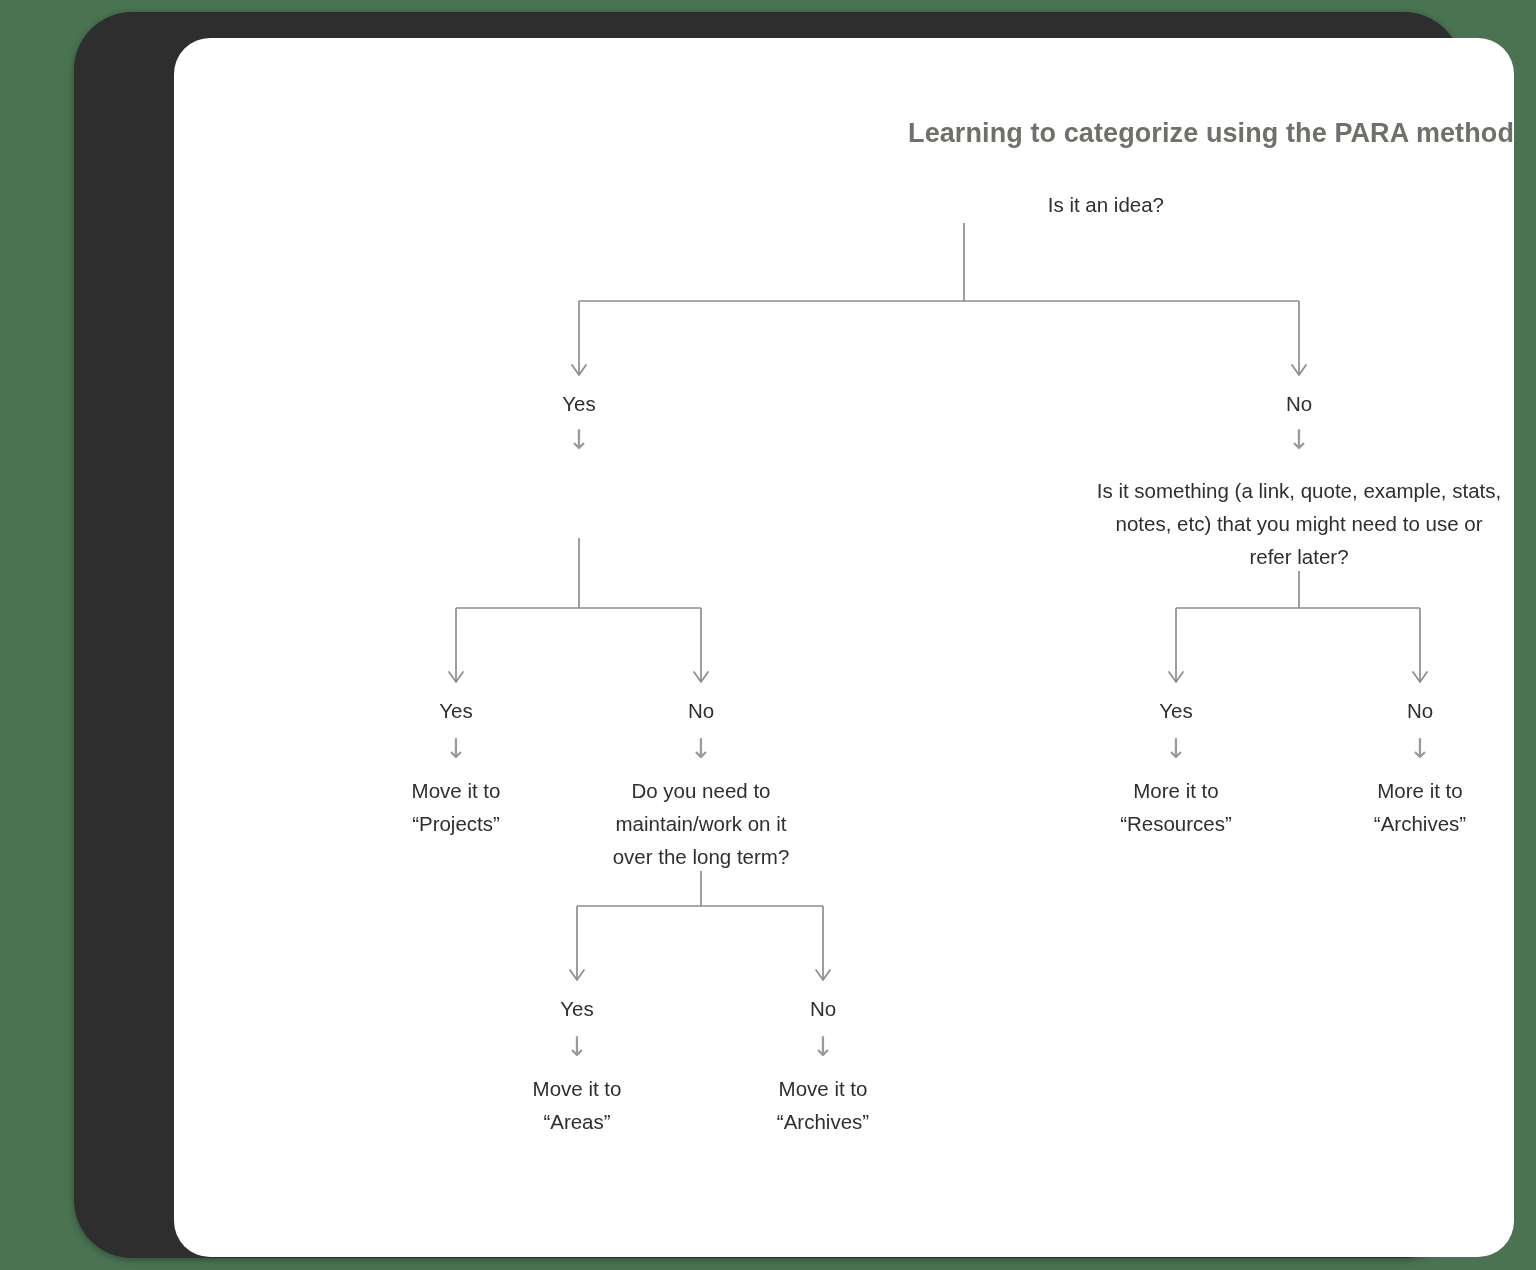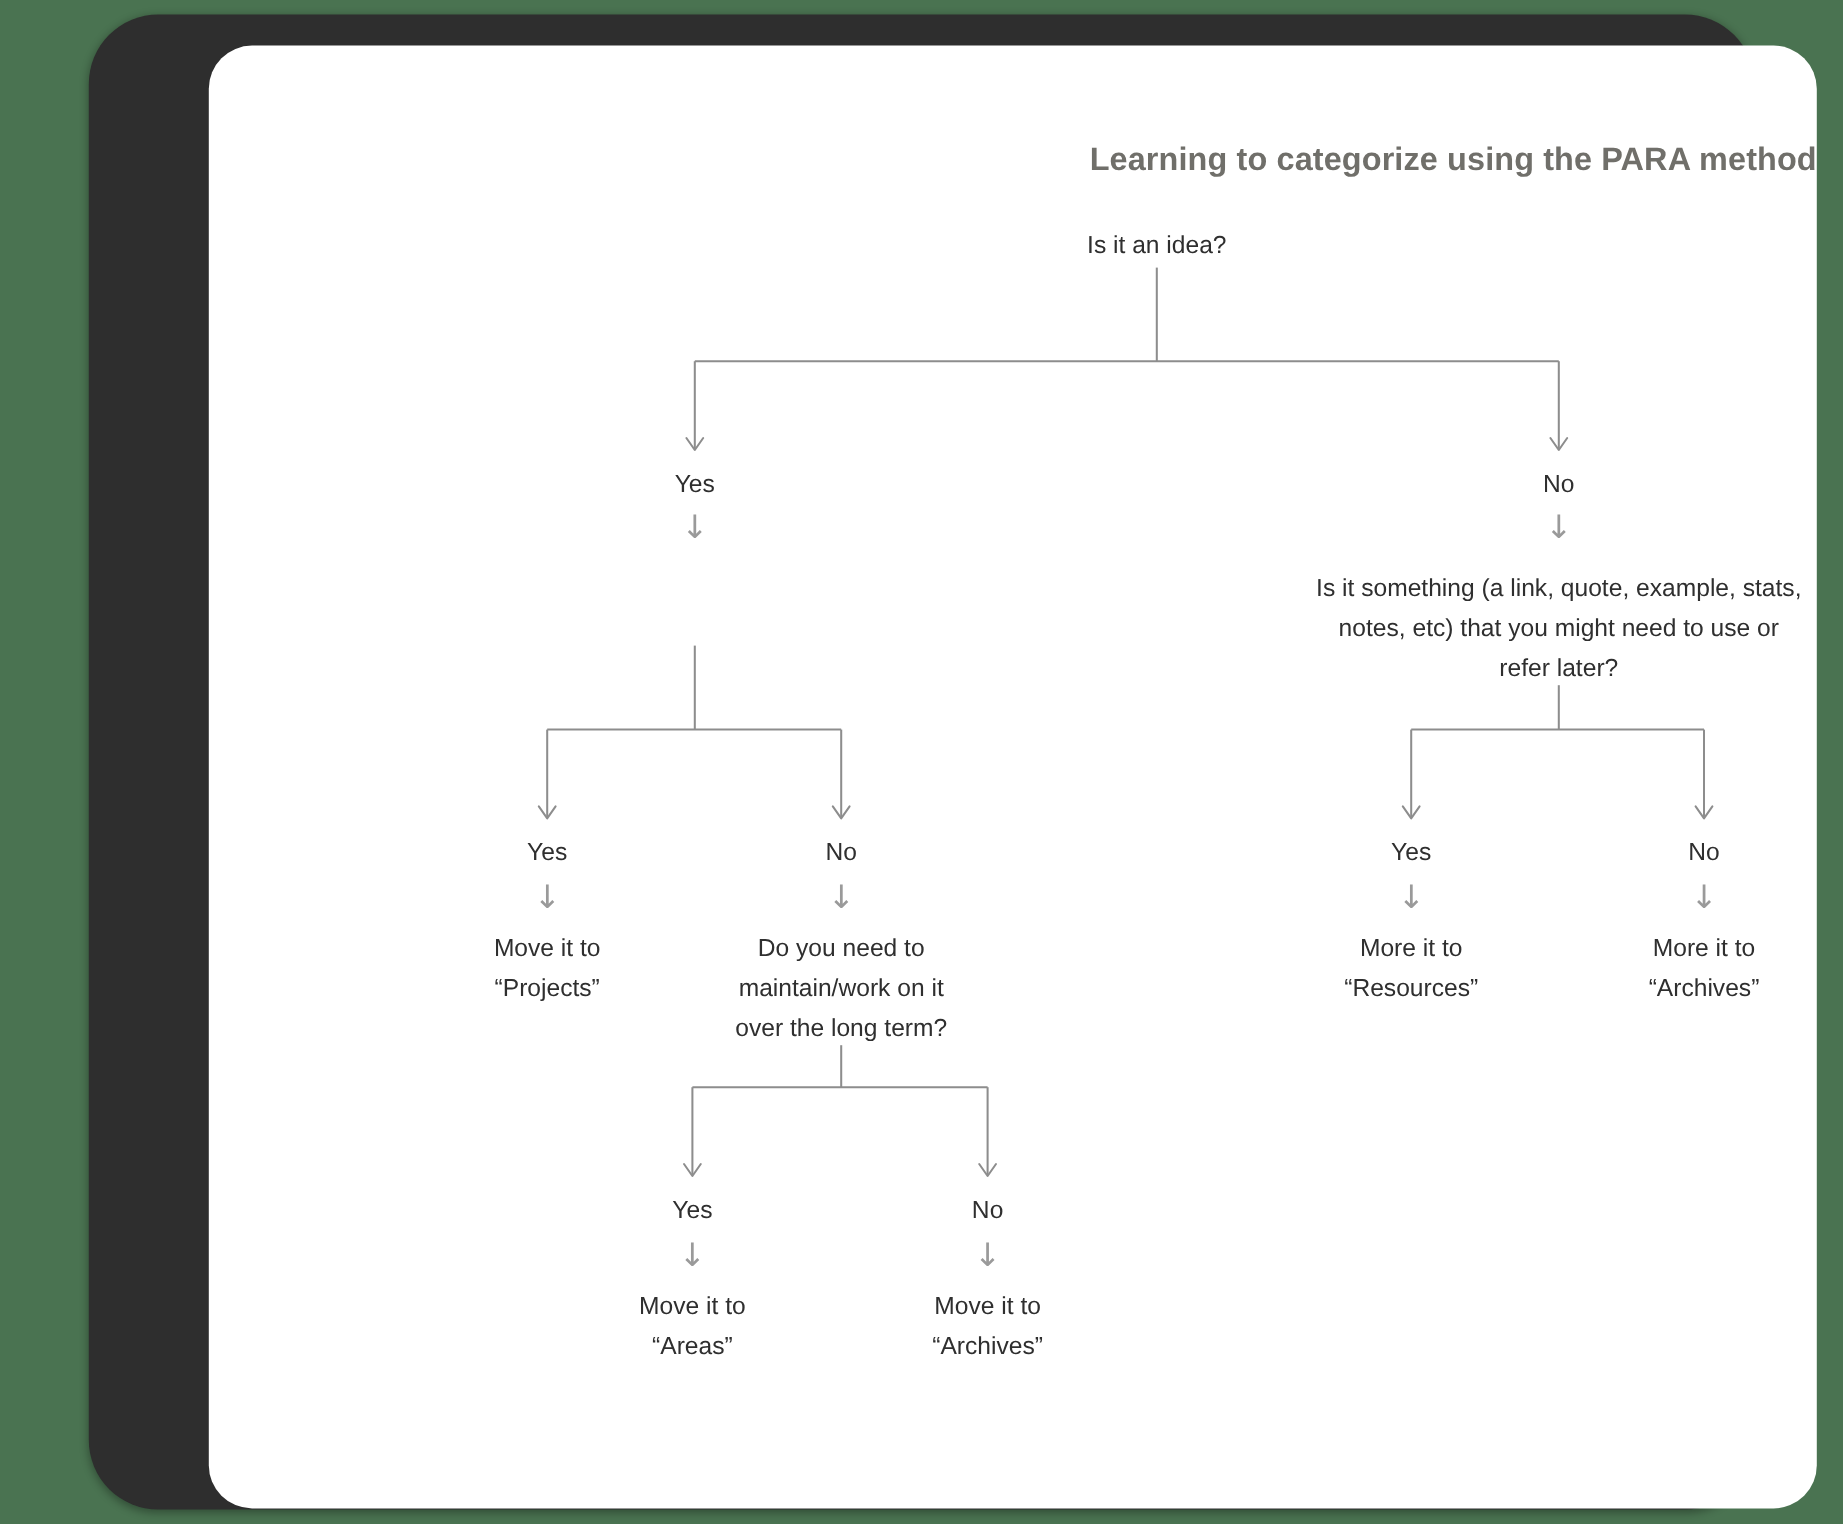--- a/index.html
+++ b/index.html
@@ -131,21 +131,21 @@
       <path class="flow-arrowhead" d="M 1239 634 L 1246 644 L 1253 634"></path>
 
       <path class="flow-line" d="M 527 833 L 527 868"></path>
       <path class="flow-line" d="M 403 868 L 649 868"></path>
       <path class="flow-line" d="M 403 868 L 403 941"></path>
       <path class="flow-arrowhead" d="M 396 932 L 403 942 L 410 932"></path>
       <path class="flow-line" d="M 649 868 L 649 941"></path>
       <path class="flow-arrowhead" d="M 642 932 L 649 942 L 656 932"></path>
     </svg>
 
-    <div class="node" style="left:790px; top:150px; width:400px;">Is it an idea?</div>
+    <div class="node" style="left:790px; top:150px; width:400px;text-align:right;">Is it an idea?</div>
 
     <div class="node branch-label" style="left:405px; top:349px; width:160px;">Yes</div>
     <div class="glyph-arrow" style="left:405px; top:388px; width:60px;">↓</div>
 
     <div class="node branch-label" style="left:1125px; top:349px; width:160px;">No</div>
     <div class="glyph-arrow" style="left:1125px; top:388px; width:60px;">↓</div>
 
 
     <div class="node" style="left:1125px; top:436px; width:500px;">Is it something (a link, quote, example, stats,
 notes, etc) that you might need to use or

